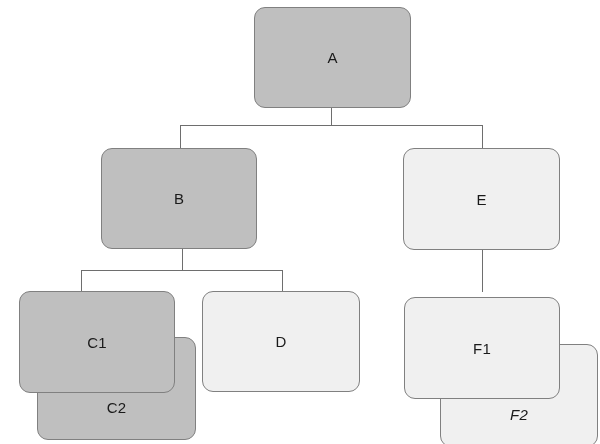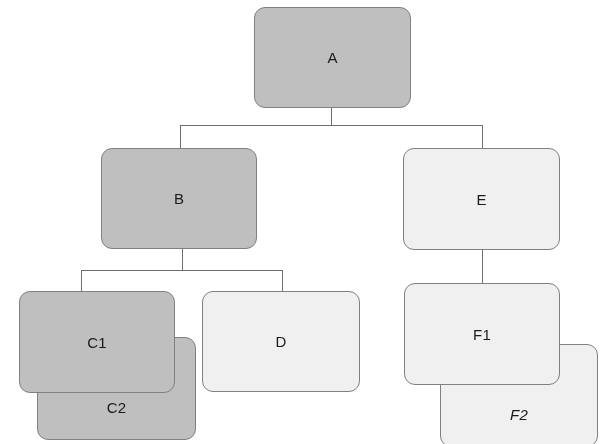--- a/index.html
+++ b/index.html
@@ -82,17 +82,17 @@
   </div>
 
   <div class="node fill-light" style="left:202px; top:291px; width:158px; height:101px;">
     <span>D</span>
   </div>
 
   <div class="node fill-light stacked-back" style="left:440px; top:344px; width:158px; height:103px; z-index:1;font-style:italic;">
     <span>F2</span>
   </div>
 
-  <div class="node fill-light" style="left:404px; top:283px; width:156px; height:102px; z-index:2;">
+  <div class="node fill-light" style="left:404px; top:297px; width:156px; height:102px; z-index:2;">
     <span>F1</span>
   </div>
 
 </div>
 
 </body></html>

